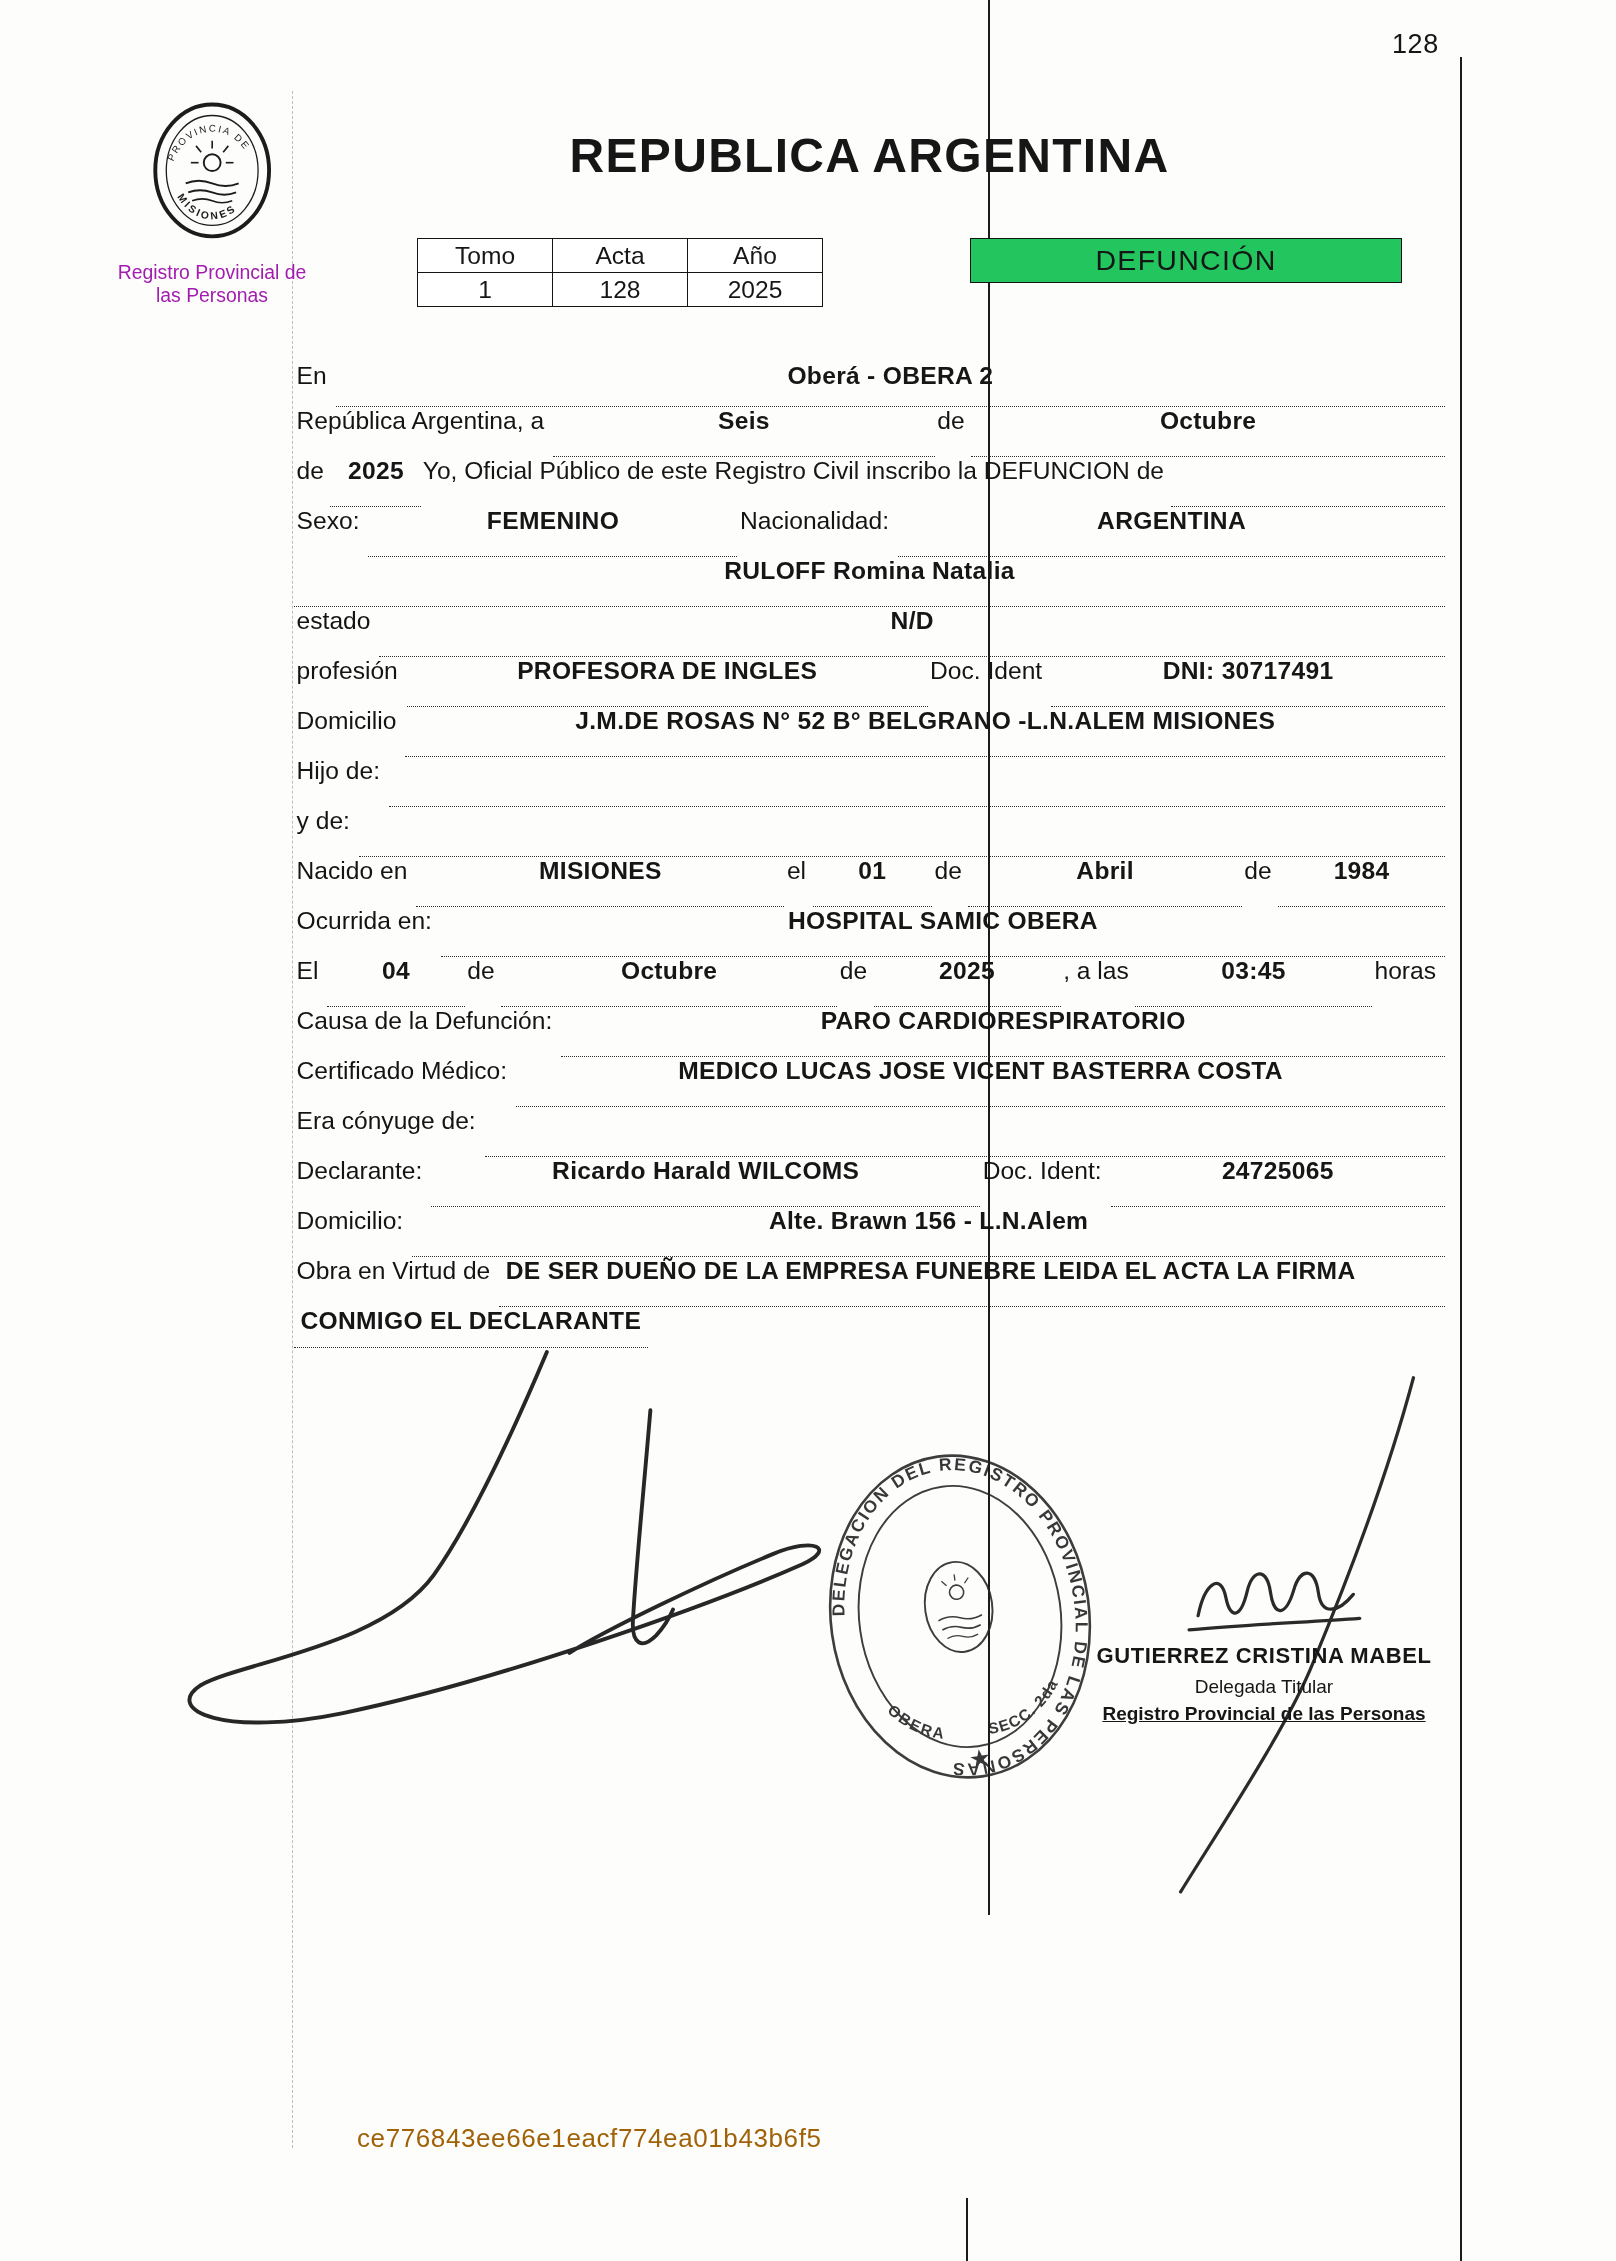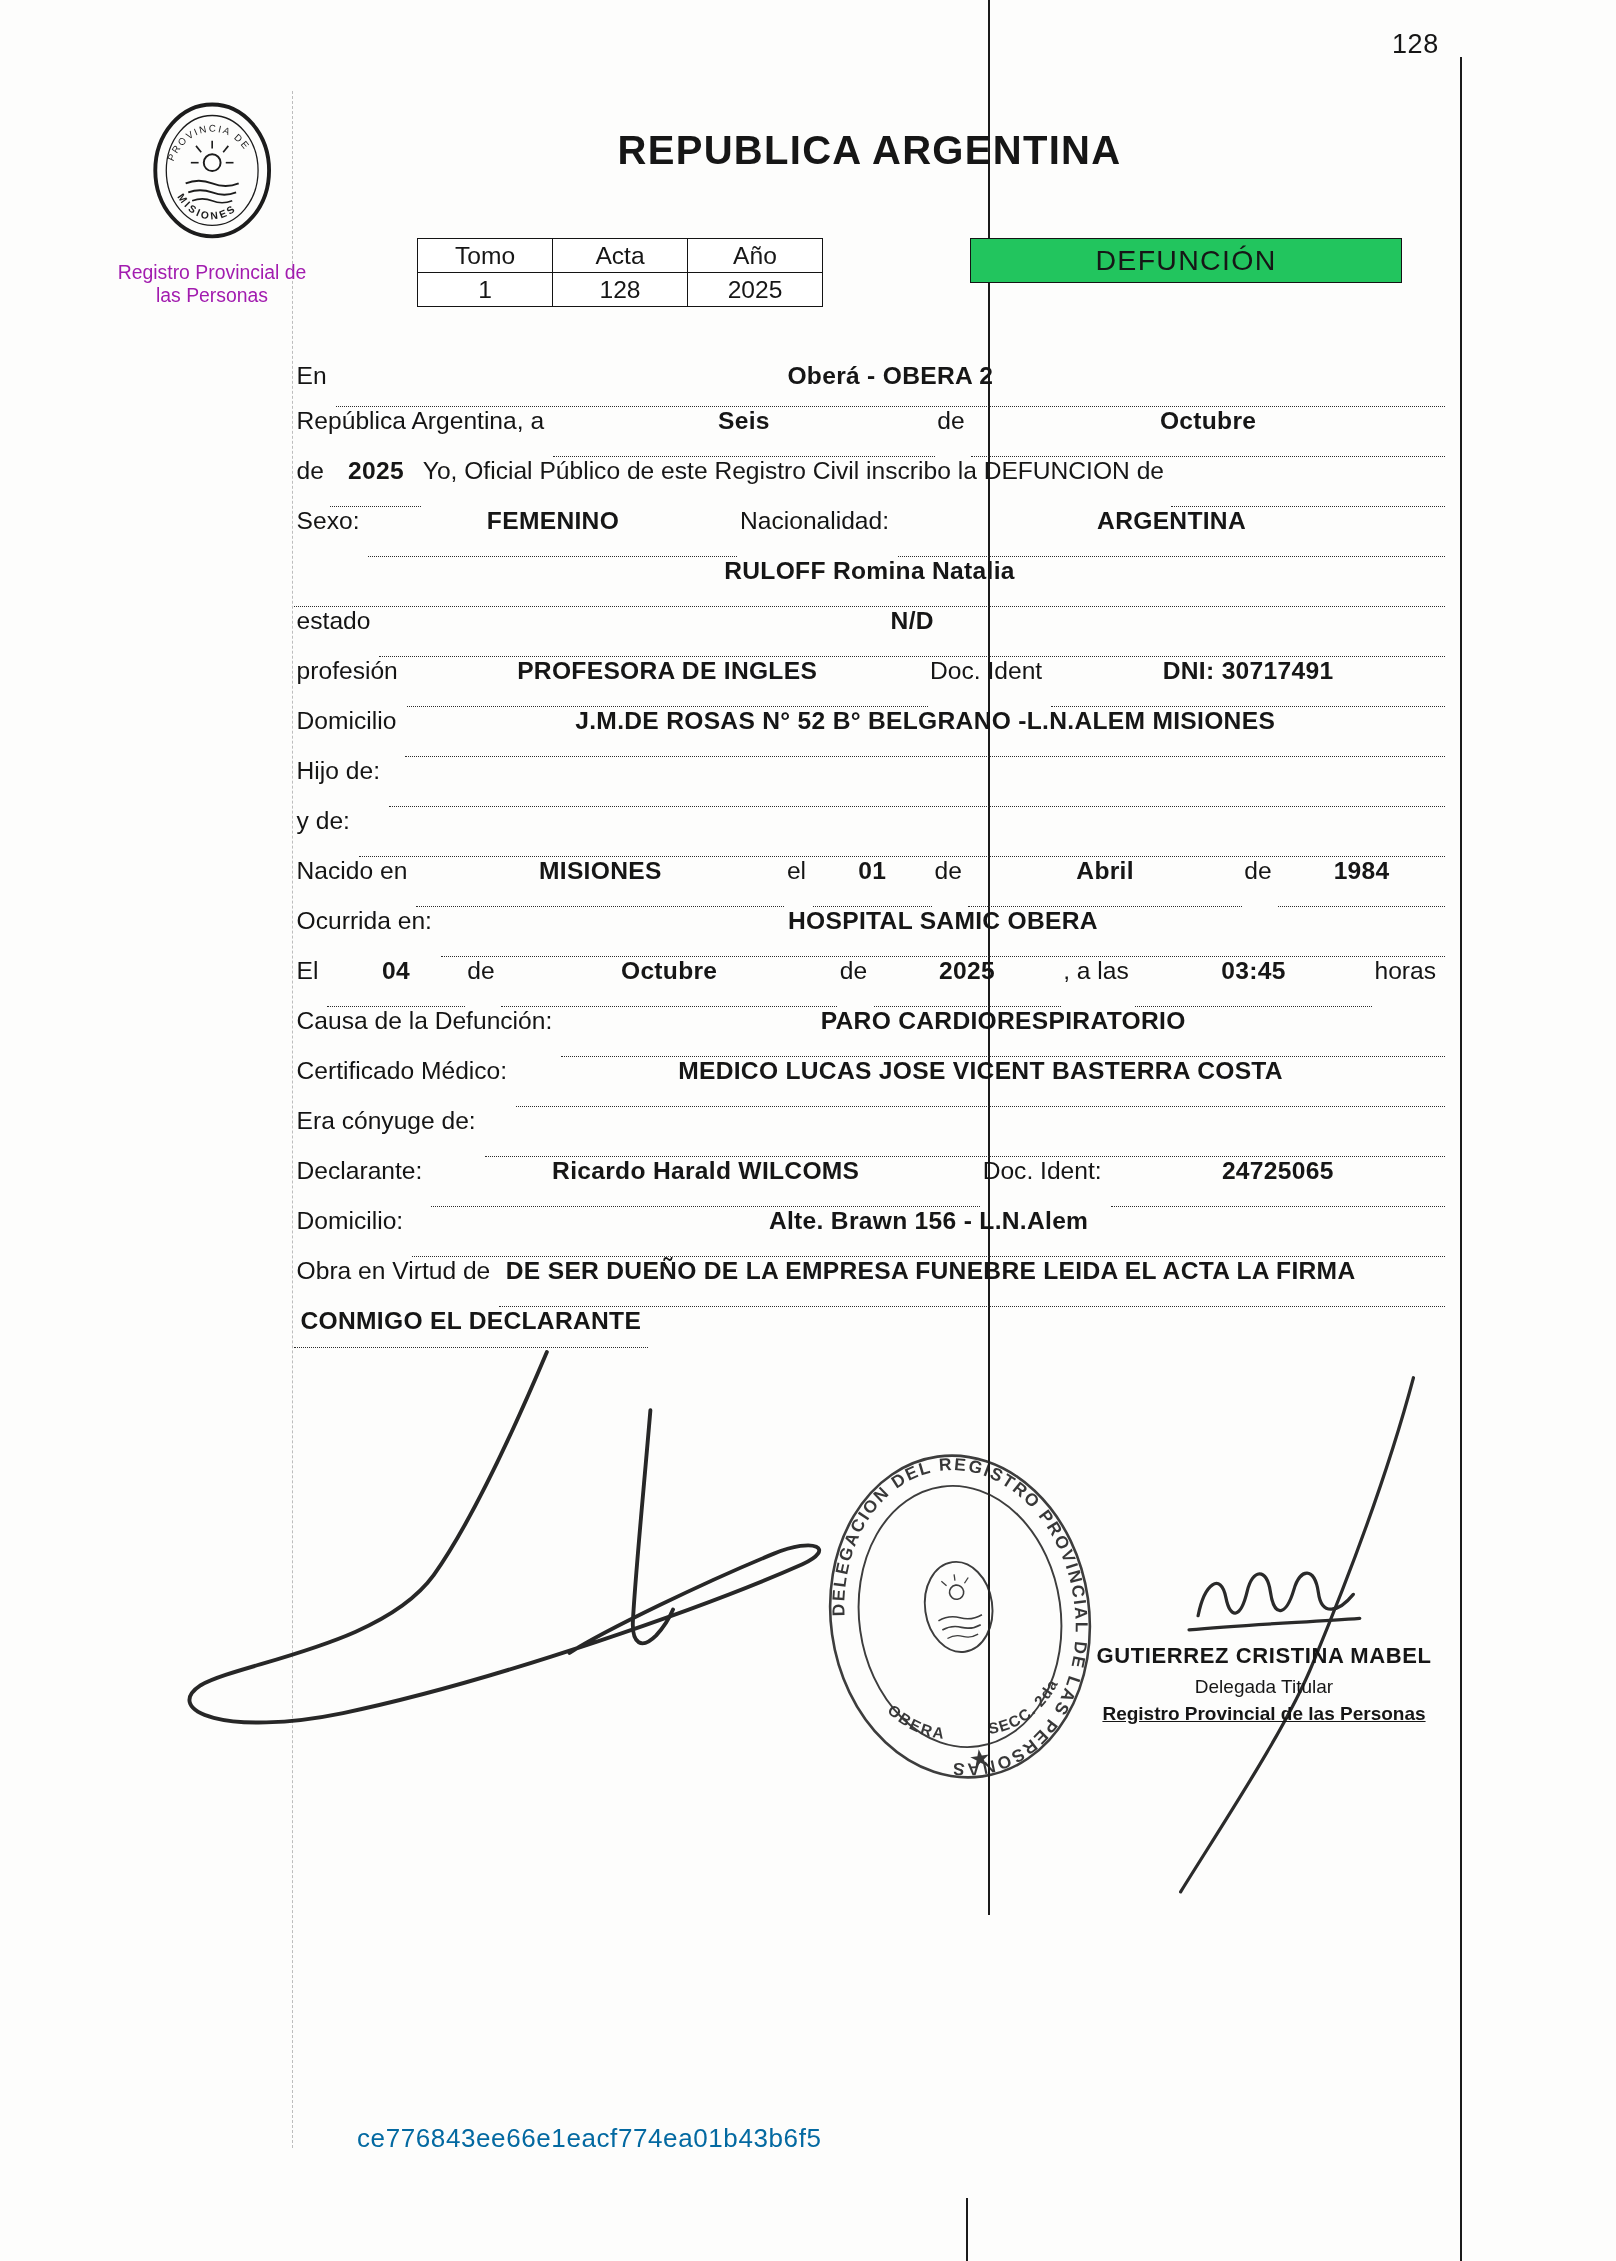--- a/index.html
+++ b/index.html
@@ -17,21 +17,21 @@
   .left-margin { position:absolute; left:292px; top:91px; height:2057px; width:0;
     border-left:1.3px dashed #8a8a8a; opacity:.55; }
 
   .page-number { position:absolute; left:1392px; top:28.5px; font-size:27px; letter-spacing:0.6px; }
 
   
   .logo-wrap { position:absolute; left:115px; top:98px; width:194px; text-align:center; }
   .logo-caption { margin-top:9px; font-size:19.4px; line-height:1.2; color:#a21caf; }
 
   .doc-title { position:absolute; left:294px; top:128px; width:1151px; text-align:center;
-    font-size:40px; font-weight:700; letter-spacing:1.3px; }
+    font-size:48px; font-weight:700; letter-spacing:1.3px; }
 
   
   .ht { position:absolute; left:417px; top:238px; border-collapse:collapse; }
   .ht td { border:1.9px solid #141414; width:135px; height:34px; text-align:center;
     font-size:24.6px; padding:0 2.6px; background:#fff; }
 
   .type-box { position:absolute; left:970px; top:238px; width:432px; height:45px;
     border:1.9px solid #141414; display:flex; align-items:center; justify-content:center;
     font-size:28.5px; letter-spacing:1.3px; background:#22c55e; }
 
@@ -52,21 +52,21 @@
   
   .sig-main { position:absolute; left:149px; top:1326px; }
   .stamp { position:absolute; left:805px; top:1442px; }
   .sig-official { position:absolute; left:1035px; top:1326px; }
 
   .official-block { position:absolute; left:1070px; top:1598px; width:388px; text-align:center; }
   .official-name { font-size:22px; font-weight:700; letter-spacing:0.6px;margin-top:45px; }
   .official-title { font-size:19px; margin-top:6.5px; }
   .official-org { font-size:19px; font-weight:700; margin-top:5.2px; text-decoration:underline; }
 
-  .footer-code { position:absolute; left:357px; top:2123px; font-size:26px; letter-spacing:0.6px; color:#0369a1; }
+  .footer-code { position:absolute; left:357px; top:2123px; font-size:26px; letter-spacing:0.6px; color:#a16207; }
 
   svg text { font-family:"Liberation Sans", sans-serif; fill:#1c1c1c; }
 </style>
 </head>
 <body>
 
 <div class="page">
 
   <div class="vline center-fold"></div>
   <div class="vline bottom-fold"></div>

